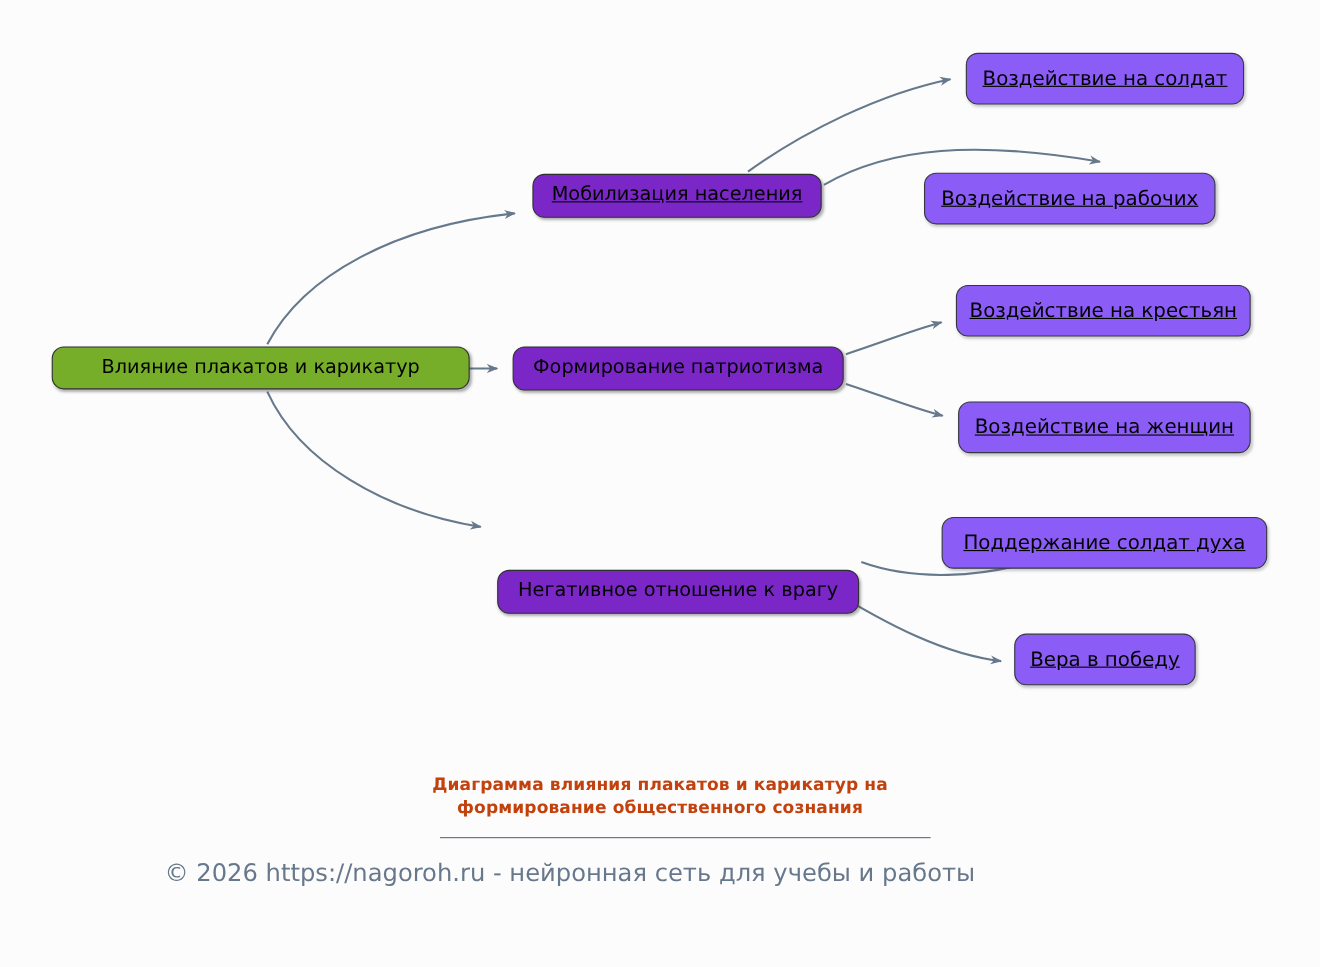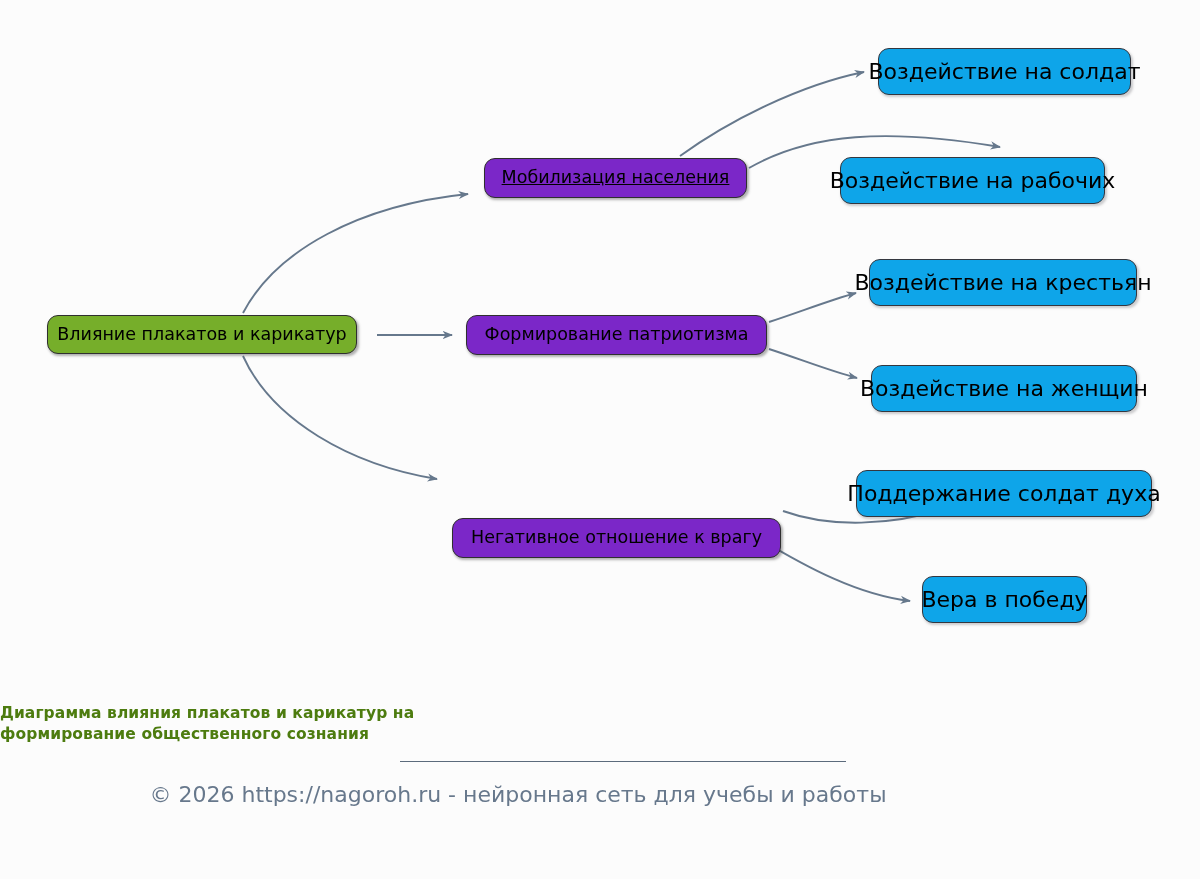--- a/index.html
+++ b/index.html
@@ -42,37 +42,38 @@
     box-shadow: 1.5px 2px 2.5px rgba(60,60,60,0.40);
   }
   .node-branch {
     background: #7b27c8;
     border: 1.6px solid #2f2f2f;
     color: #000000;
     font-size: 17.5px;
     box-shadow: 1.5px 2px 2.5px rgba(60,60,60,0.40);
   }
   .node-leaf {
-    background: #0ea5e9;
+    background: #8b5cf6;
     border: 1.7px solid #34373f;
     color: #000000;
-    font-size: 22px;
+    font-size: 18px;
     box-shadow: 1.5px 2px 2.5px rgba(90,90,95,0.30);
+    text-decoration: underline;
   }
   .node-label {
     display: block;
     padding: 0 4px;
   }
   #caption {
     position: absolute;
     left: 0;
     top: 703px;
     width: 1200px;
-    text-align: left;
-    color: #4d7c0f;
+    text-align: center;
+    color: #c2410c;
     font-size: 15.5px;
     font-weight: bold;
     line-height: 21px;
     letter-spacing: 0.1px;
   }
   #caption .cap-line { display: block; }
   #divider {
     position: absolute;
     left: 400px;
     top: 761px;
@@ -116,21 +117,21 @@
 
     <path d="M 769,322 C 800,312 830,300 856,293" fill="none" stroke="#66788c" stroke-width="1.9" marker-end="url(#arrowhead)"></path>
 
     <path d="M 769,349 C 800,359 830,371 857,378" fill="none" stroke="#66788c" stroke-width="1.9" marker-end="url(#arrowhead)"></path>
 
     <path d="M 783,511 C 830,528 890,526 948,508" fill="none" stroke="#66788c" stroke-width="1.9" marker-end="url(#arrowhead)"></path>
 
     <path d="M 750,533 C 810,570 860,595 910,601" fill="none" stroke="#66788c" stroke-width="1.9" marker-end="url(#arrowhead)"></path>
   </svg>
 
-  <div class="node node-root" style="left:47px; top:315px; width:310px; height:39px;">
+  <div class="node node-root" style="left:47px; top:315px; width:380px; height:39px;">
     <span class="node-label">Влияние плакатов и карикатур</span>
   </div>
 
   <div class="node node-branch" style="left:484px; top:158px; width:263px; height:40px;text-decoration:underline;">
     <span class="node-label">Мобилизация населения</span>
   </div>
 
   <div class="node node-branch" style="left:466px; top:315px; width:301px; height:40px;">
     <span class="node-label">Формирование патриотизма</span>
   </div>

